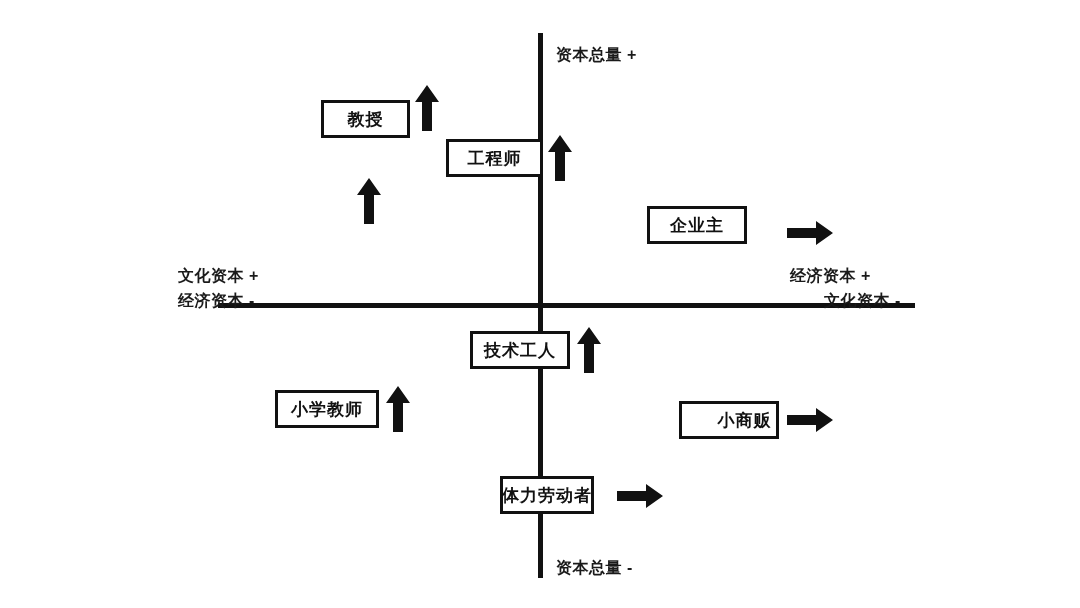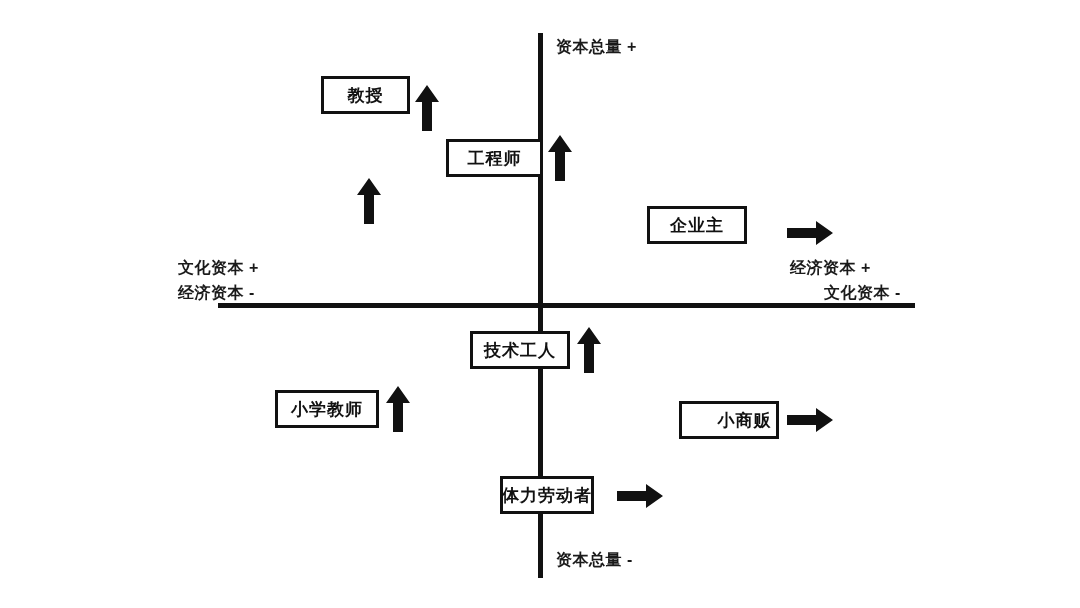--- a/index.html
+++ b/index.html
@@ -35,20 +35,21 @@
   }
 
   
   .axis-label {
     position: absolute;
     font-size: 16px;
     font-weight: 700;
     color: #1a1a1a;
     white-space: nowrap;
     letter-spacing: 0.5px;
+    margin-top: 8px;
   }
   #label-top    { left: 556px; top: 37px; }
   #label-bottom { left: 556px; top: 550px; }
   #label-left-1 { left: 178px; top: 258px; }
   #label-left-2 { left: 178px; top: 283px; }
   #label-right-1{ left: 790px; top: 258px; text-align: right; }
   #label-right-2{ left: 824px; top: 283px; text-align: right; }
 
   
   .node {
@@ -89,21 +90,21 @@
   <div class="axis-label" id="label-bottom">资本总量 -</div>
 
   <div class="axis-label" id="label-left-1">文化资本 +</div>
 
   <div class="axis-label" id="label-left-2">经济资本 -</div>
 
   <div class="axis-label" id="label-right-1">经济资本 +</div>
 
   <div class="axis-label" id="label-right-2">文化资本 -</div>
 
-  <div class="node" style="left:321px; top:76px; width:89px; height:38px;">
+  <div class="node" style="left:321px; top:100px; width:89px; height:38px;">
     <span class="node-label">教授</span>
   </div>
   <div class="arrow" style="left:415px; top:85px;">
     <svg width="24" height="46" viewBox="0 0 24 46">
       <polygon points="12,0 24,17 17,17 17,46 7,46 7,17 0,17" fill="#111111"></polygon>
     </svg>
   </div>
 
   <div class="node" style="left:446px; top:139px; width:97px; height:38px;">
     <span class="node-label">工程师</span>

